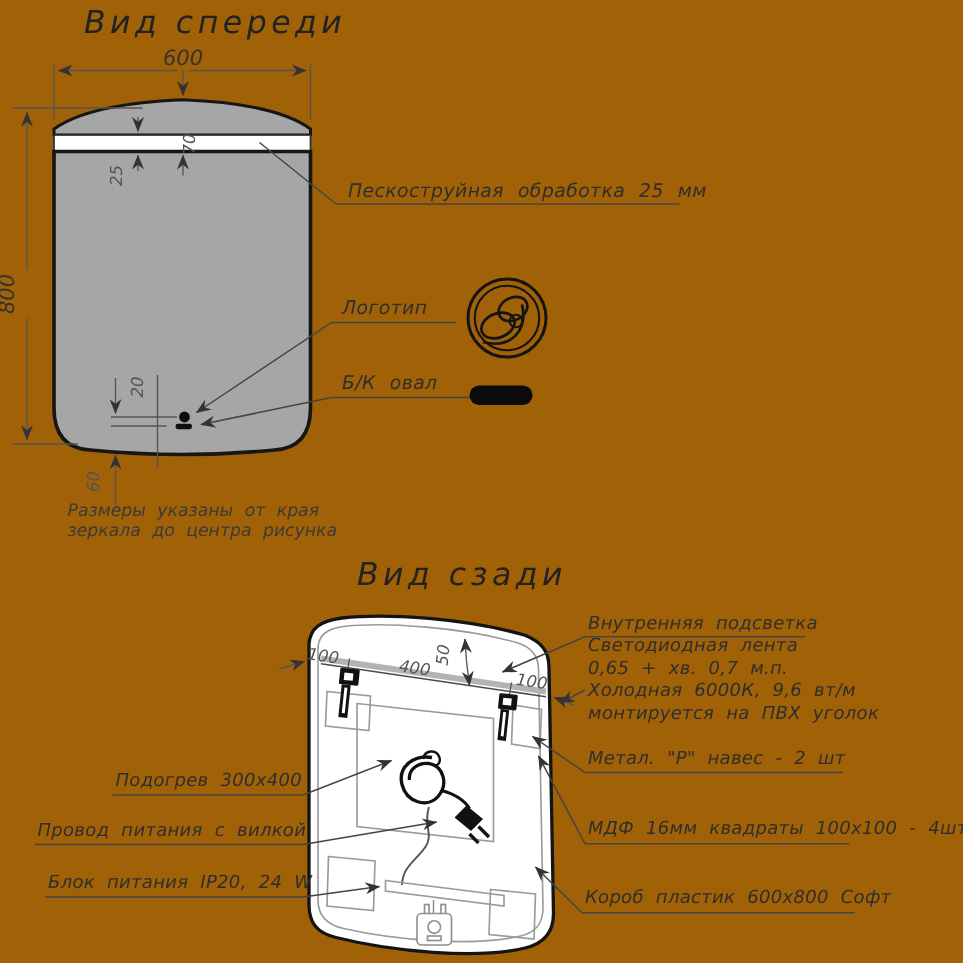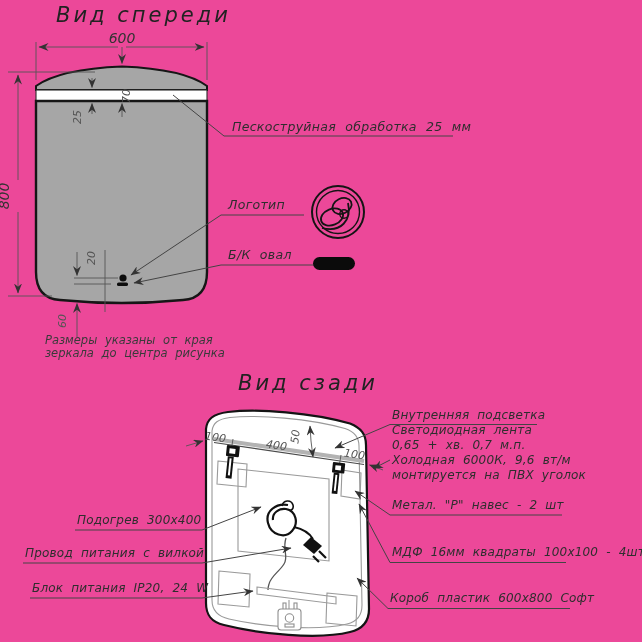--- a/index.html
+++ b/index.html
@@ -1,16 +1,16 @@
 <!DOCTYPE html>
 <html><head>
 <meta charset="utf-8">
 <style>
   html,body{margin:0;padding:0;background:#ffffff;width:642px;height:642px;overflow:hidden;}
-  #stage{position:relative;width:642px;height:642px;background:#ec4899;}
+  #stage{position:relative;width:642px;height:642px;background:#a16207;}
   svg{position:absolute;left:0;top:0;}
   .t-title{font:italic 21px "DejaVu Sans",sans-serif;letter-spacing:3px;fill:#222;}
   .t-lbl{font:italic 12.5px "DejaVu Sans",sans-serif;letter-spacing:.3px;word-spacing:5px;fill:#2e2e2e;}
   .t-lbl-s{font:italic 12px "DejaVu Sans",sans-serif;letter-spacing:.2px;word-spacing:4px;fill:#2e2e2e;}
   .t-dim{font:italic 11px "DejaVu Sans",sans-serif;fill:#555;}
   .t-dim-lg{font:italic 14px "DejaVu Sans",sans-serif;fill:#333;}
   .t-note{font:italic 11.5px "DejaVu Sans",sans-serif;word-spacing:4px;fill:#3a3a3a;}
   .thin{stroke:#555;stroke-width:.9;fill:none;}
   .lead{stroke:#444;stroke-width:1;fill:none;}
   .ghost{stroke:#9a9a9a;stroke-width:1.1;fill:none;}

